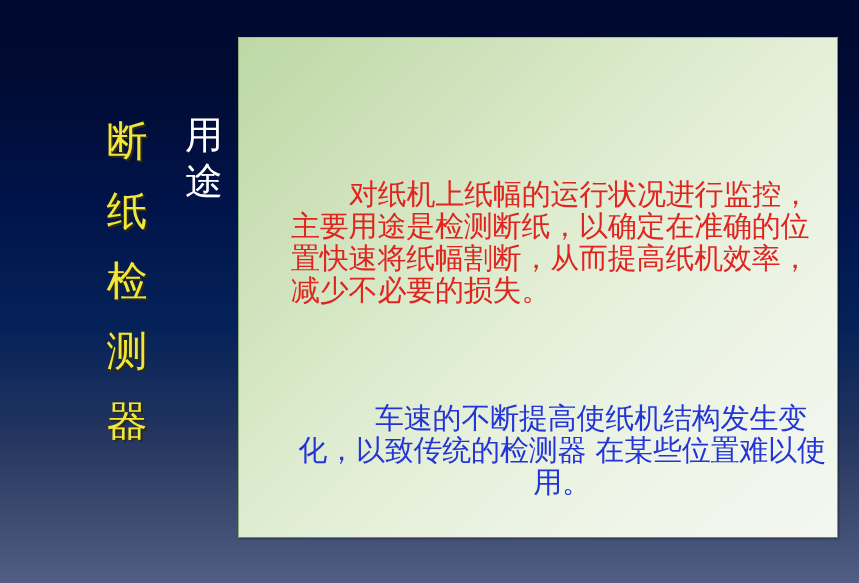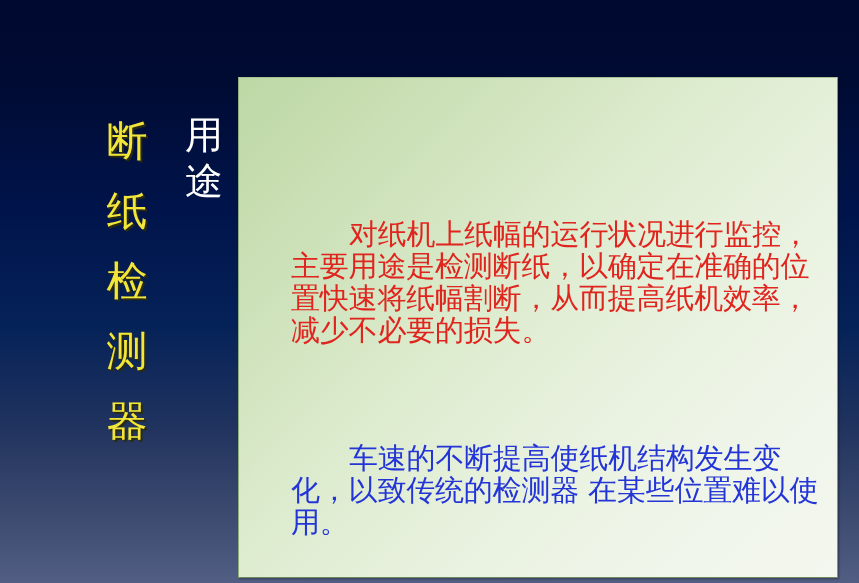--- a/index.html
+++ b/index.html
@@ -81,38 +81,37 @@
         #c6ddb0 12%,
         #d0e3bd 26%,
         #dcebcd 42%,
         #e6f0db 58%,
         #edf4e6 74%,
         #f1f6ec 88%,
         #f3f7ef 100%);
     box-shadow: 1px 1px 2px rgba(0,0,0,0.35);
     padding: 0;
     overflow: hidden;
-    margin-top: 40px;
   }
   #panel-text {
     position: absolute;
     left: 0;
     top: 44px;
     width: 600px;
     font-size: 29px;
     line-height: 32px;
     letter-spacing: -0.2px;
     white-space: pre-wrap;
   }
   .para {
     margin: 0;
     padding: 0 6px 0 52px;
   }
   .para.red   { color: #e0251f; }
-  .para.blue  { color: #2435d8; }
+  .para.blue  { color: #2435d8; text-align: center; }
 
   .indent2 { padding-left: 52px; text-indent: 58px; }
 </style>
 </head>
 <body>
 
 <div id="slide">
 
   <div id="vertical-title">
     <span class="vchar">断</span>

